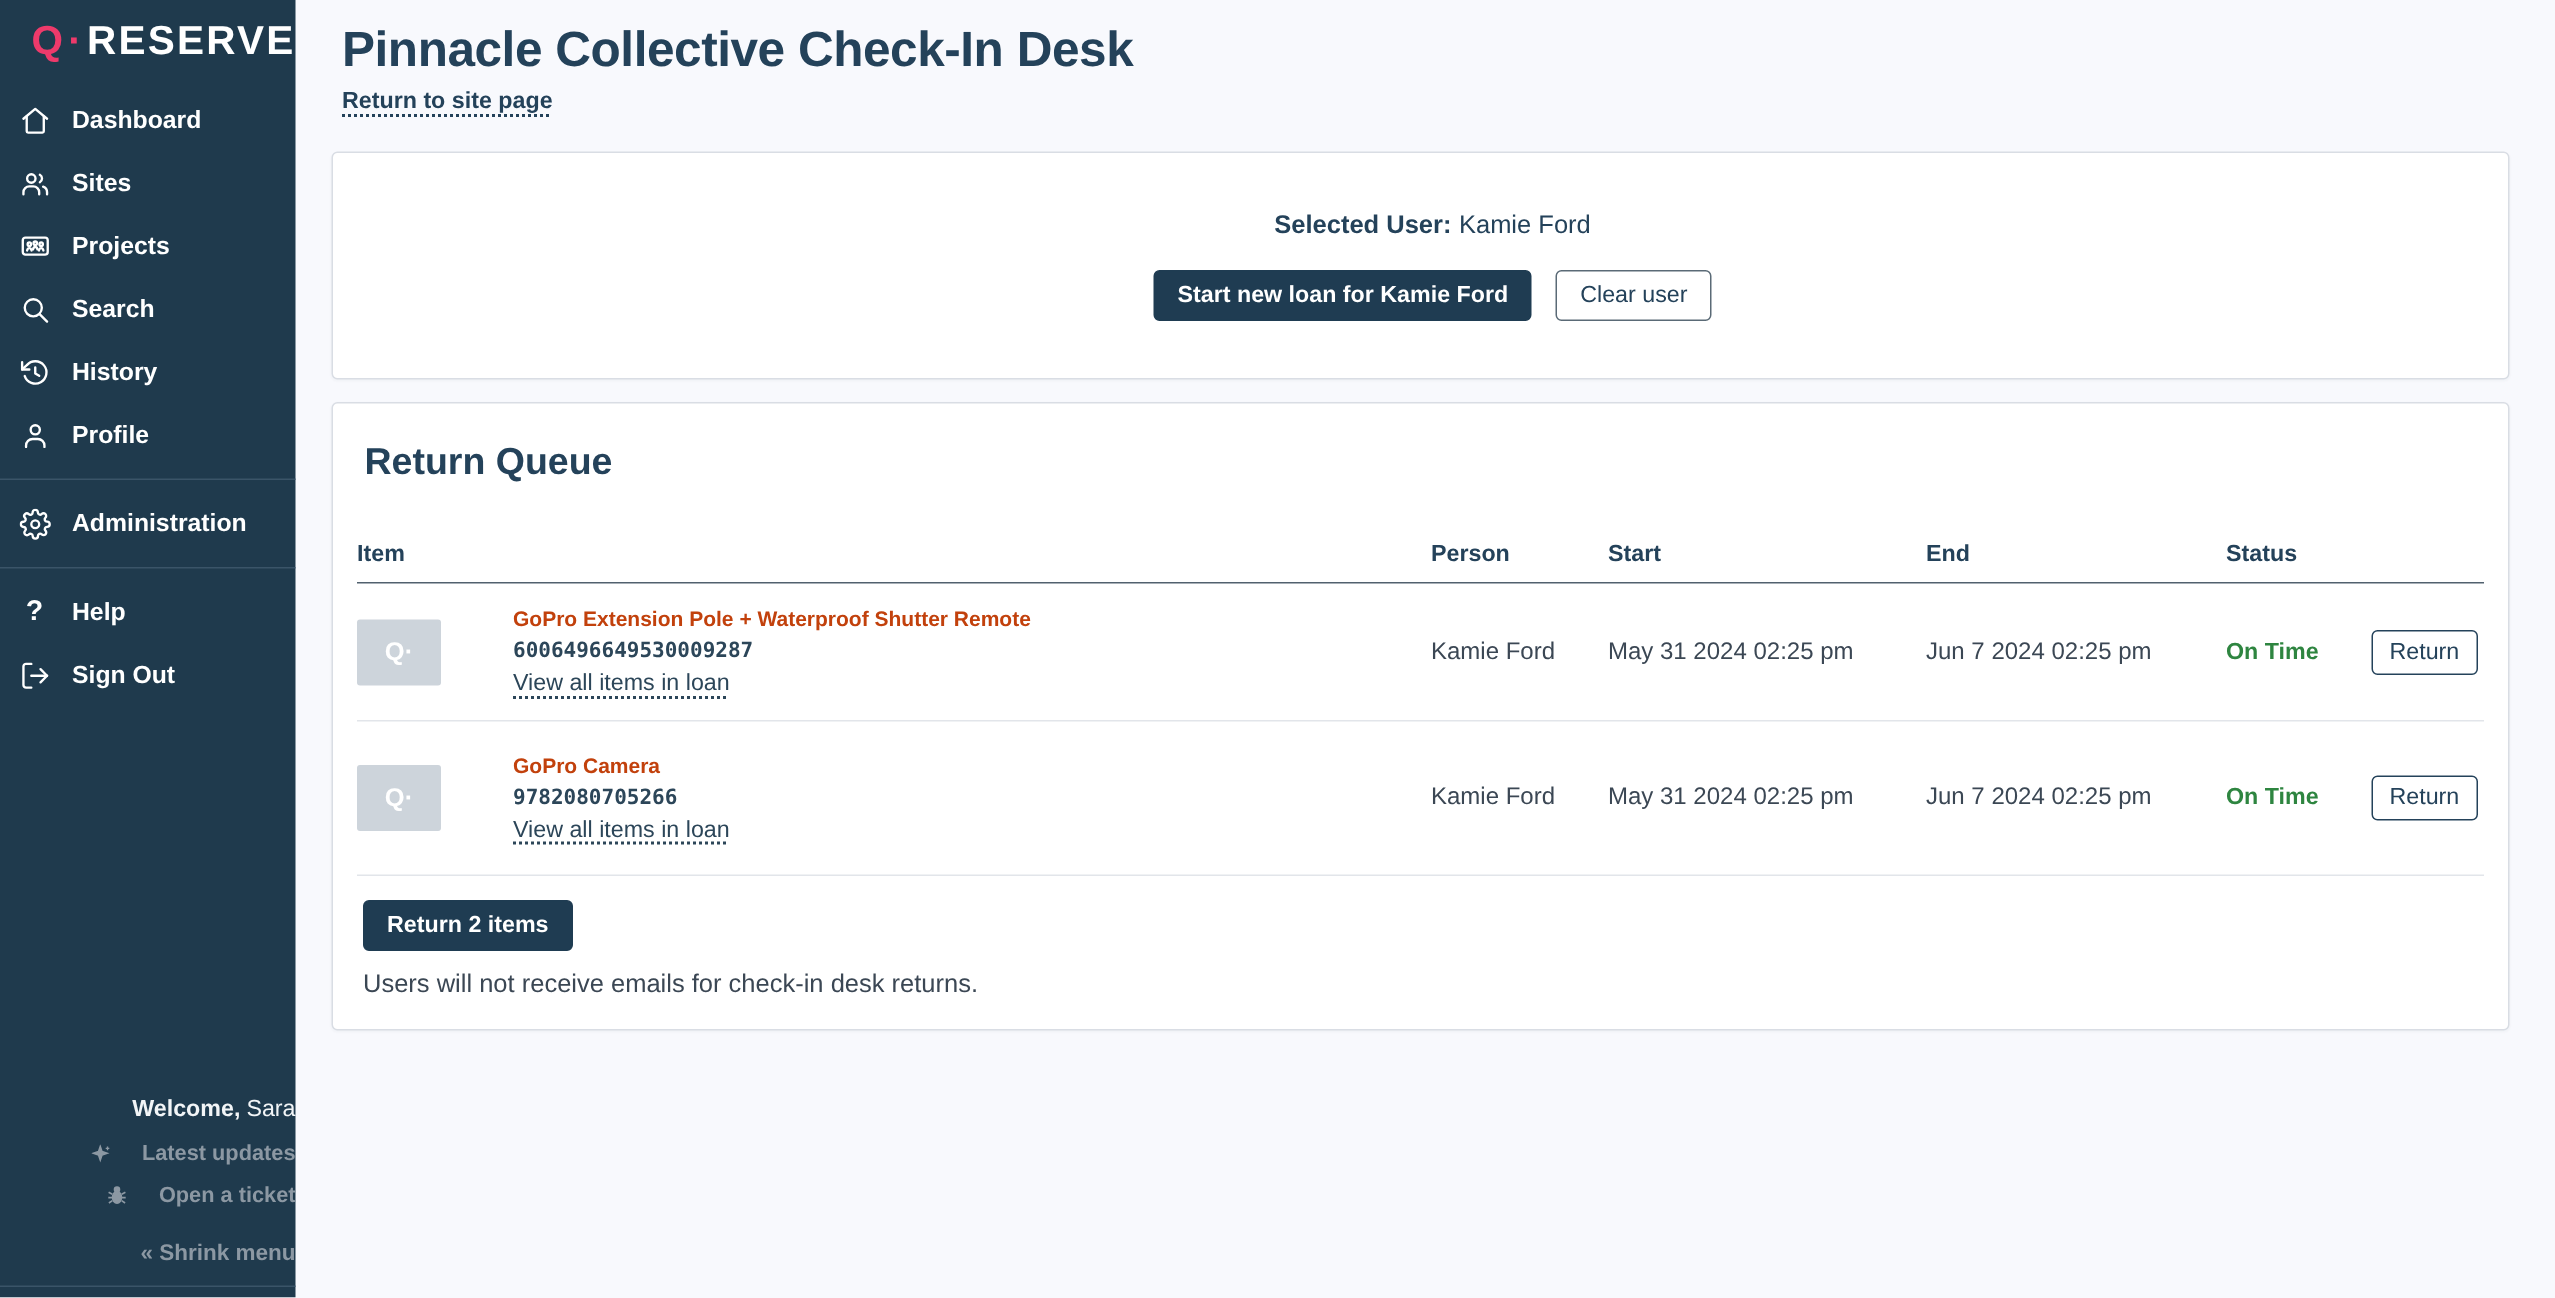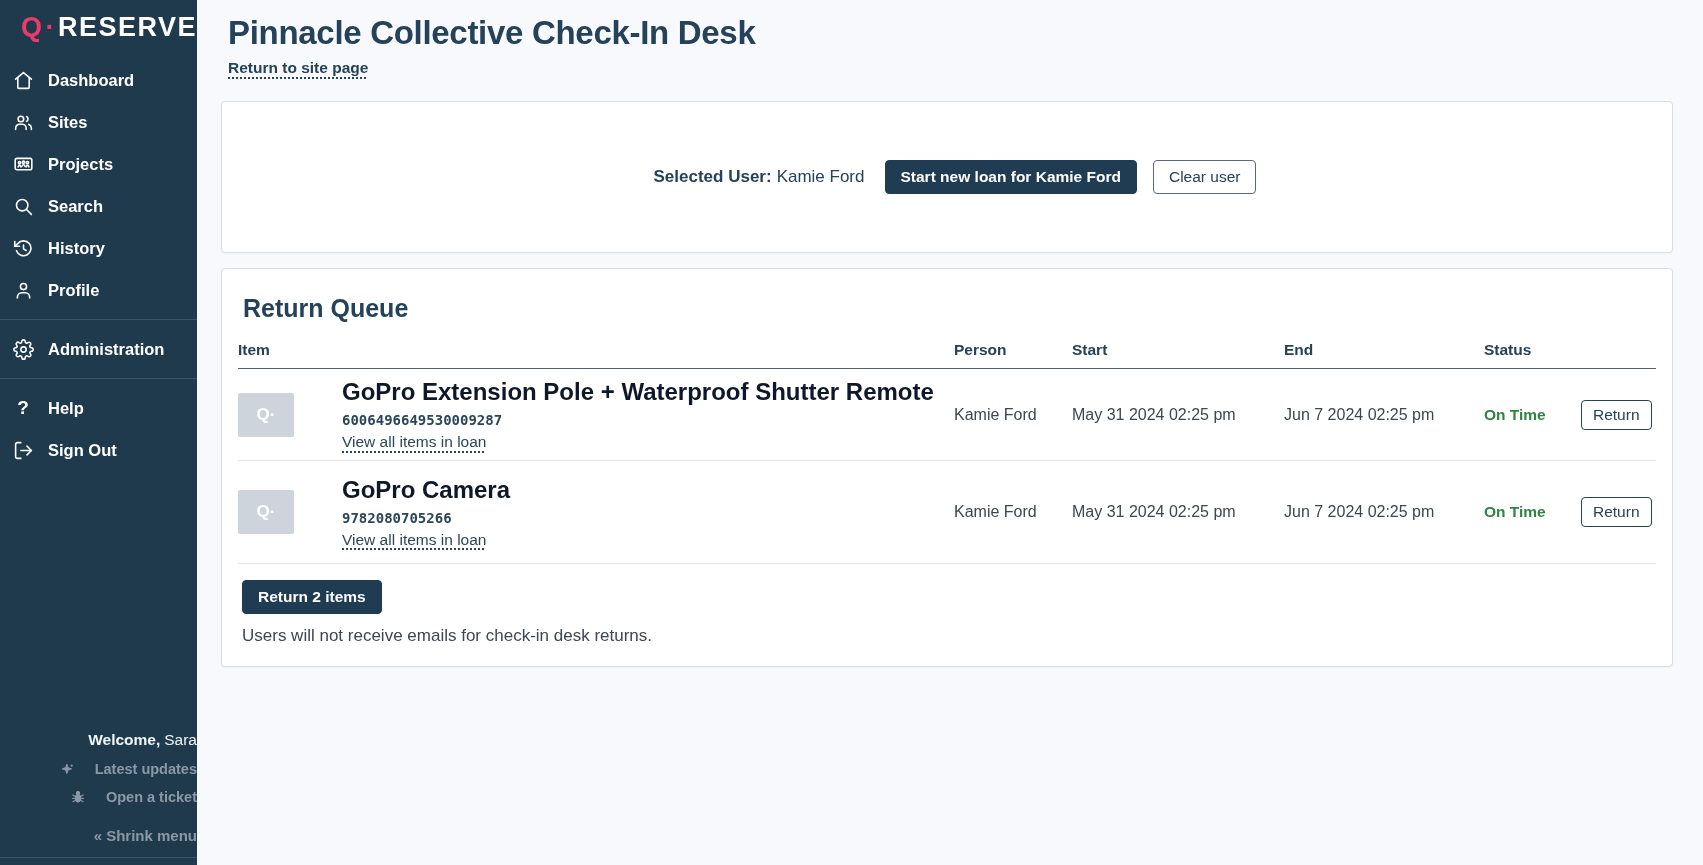--- a/index.html
+++ b/index.html
@@ -26,43 +26,43 @@
   .foot-link svg { fill:#8C98A3; stroke:#8C98A3; }
   .shrink { color:#8C98A3; font-size:15px; font-weight:700; margin-top:22px; cursor:pointer; }
   .bottom-strip { height:8px; border-top:1px solid #3A5468; margin-top:13px; width:100%; }
 
   
   .main { flex:1; padding:0 30px 0 24px;border-radius:24px; }
   .page-title { margin:14px 0 0 7px; font-size:33px; font-weight:700; color:#24425A; letter-spacing:-0.3px; }
   .return-link { display:inline-block; margin:7px 0 0 7px; font-size:15.5px; font-weight:700; color:#24425A; text-decoration:underline dotted 1.5px; text-underline-offset:4px; cursor:pointer; }
 
   .card { background:#fff; border:1px solid #D9DDE4; border-radius:4px; box-shadow:0 1px 2px rgba(20,40,60,0.04); }
-  .user-card { margin-top:24px; height:152px; display:flex; align-items:center; justify-content:center; gap:20px;padding-left:16px; }
+  .user-card { margin-top:24px; height:152px; display:flex; flex-direction:column; align-items:center; justify-content:center; gap:20px;padding-left:16px; }
   .sel-line { font-size:17px; }
   .sel-label { font-weight:700; }
   .sel-value { font-weight:400; margin-left:5px; }
   .btn { border-radius:4px; cursor:pointer; font-family:"Liberation Sans", sans-serif; }
   .btn-primary { background:#1F3C52; border:1px solid #1F3C52; color:#fff; font-weight:700; font-size:15.5px; padding:7px 15px; }
   .btn-outline { background:#fff; border:1px solid #5A6A76; color:#24425A; font-size:15.5px; padding:7px 15px; }
   .btn-row { display:flex; gap:16px;align-items:center; }
 
   .queue-card { margin-top:15px; padding-bottom:16px; }
   .queue-title { padding:25px 21px 0; font-size:25px; font-weight:700; color:#24425A; }
-  .rq-table { margin-top:12px; padding:0 16px; }
+  .rq-table { margin-top:32px; padding:0 16px; }
   .thead, .trow { display:grid; grid-template-columns:1fr 118px 212px 200px 97px 75px; align-items:center; }
   .thead { border-bottom:1px solid #51616E; padding:6px 0 9px; }
   .th { font-size:15.5px; font-weight:700; color:#24425A; }
   .trow { border-bottom:1px solid #E2E5EA; }
   .trow.r1 { min-height:92px; }
   .trow.r2 { min-height:103px; }
   .cell { font-size:16px; color:#3B4754; }
   .cell-item { display:flex; align-items:center; }
   .thumb { width:56px; height:44px; background:#CDD4DB; border-radius:2px; display:flex; align-items:center; justify-content:center; margin-right:48px; flex-shrink:0; }
   .thumb span { color:#fff; font-weight:700; font-size:17px; }
-  .item-title { font-size:24px; font-weight:700; color:#0f172a; }
+  .item-title { font-size:14px; font-weight:700; color:#c2410c; }
   .item-code { font-family:"DejaVu Sans Mono", monospace; font-weight:700; font-size:14px; margin-top:6px; color:#2C4659; }
   .item-link { display:inline-block; font-size:15.5px; color:#2C4659; margin-top:5px; text-decoration:underline dotted 1.5px; text-underline-offset:4px; cursor:pointer; }
   .status { color:#2E8540; font-weight:700; font-size:15.5px; }
   .btn-return { background:#fff; border:1px solid #24425A; color:#24425A; font-size:15.5px; padding:5px 11px; border-radius:4px; cursor:pointer; }
 
   .queue-footer { padding:16px 20px 4px; }
   .qf-buttons { display:flex; gap:28px; }
   .qf-note { margin-top:12px; font-size:17px; color:#3B4754; }
 </style>
 </head>

